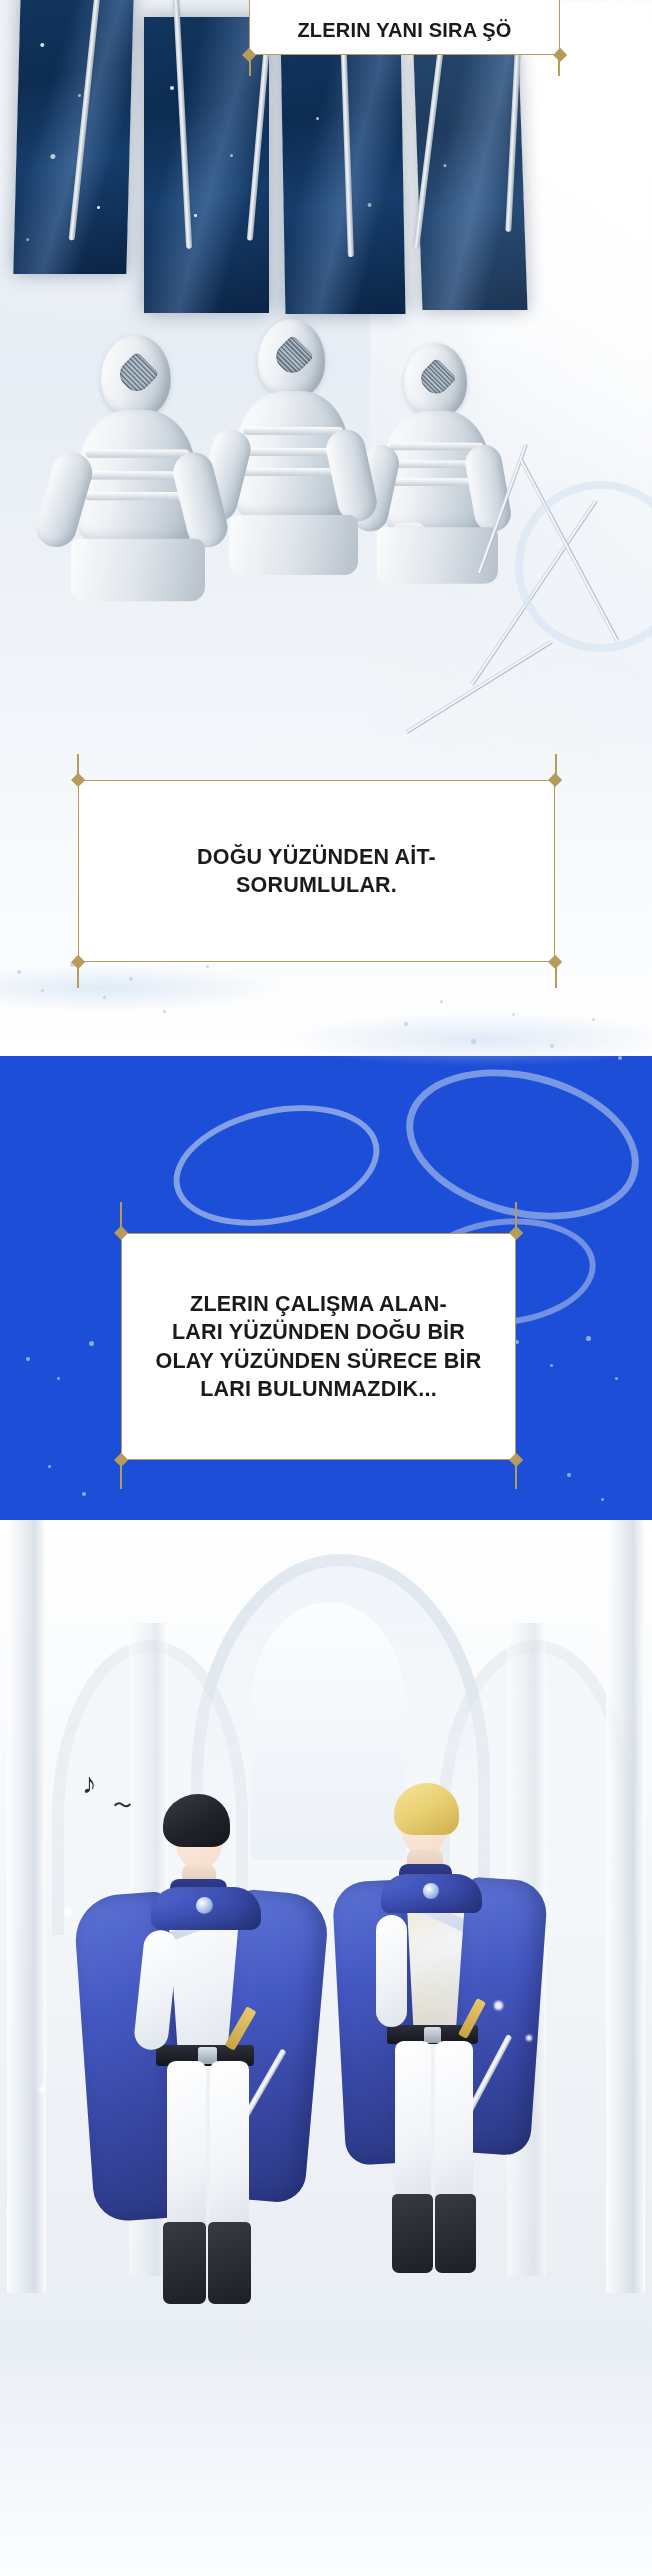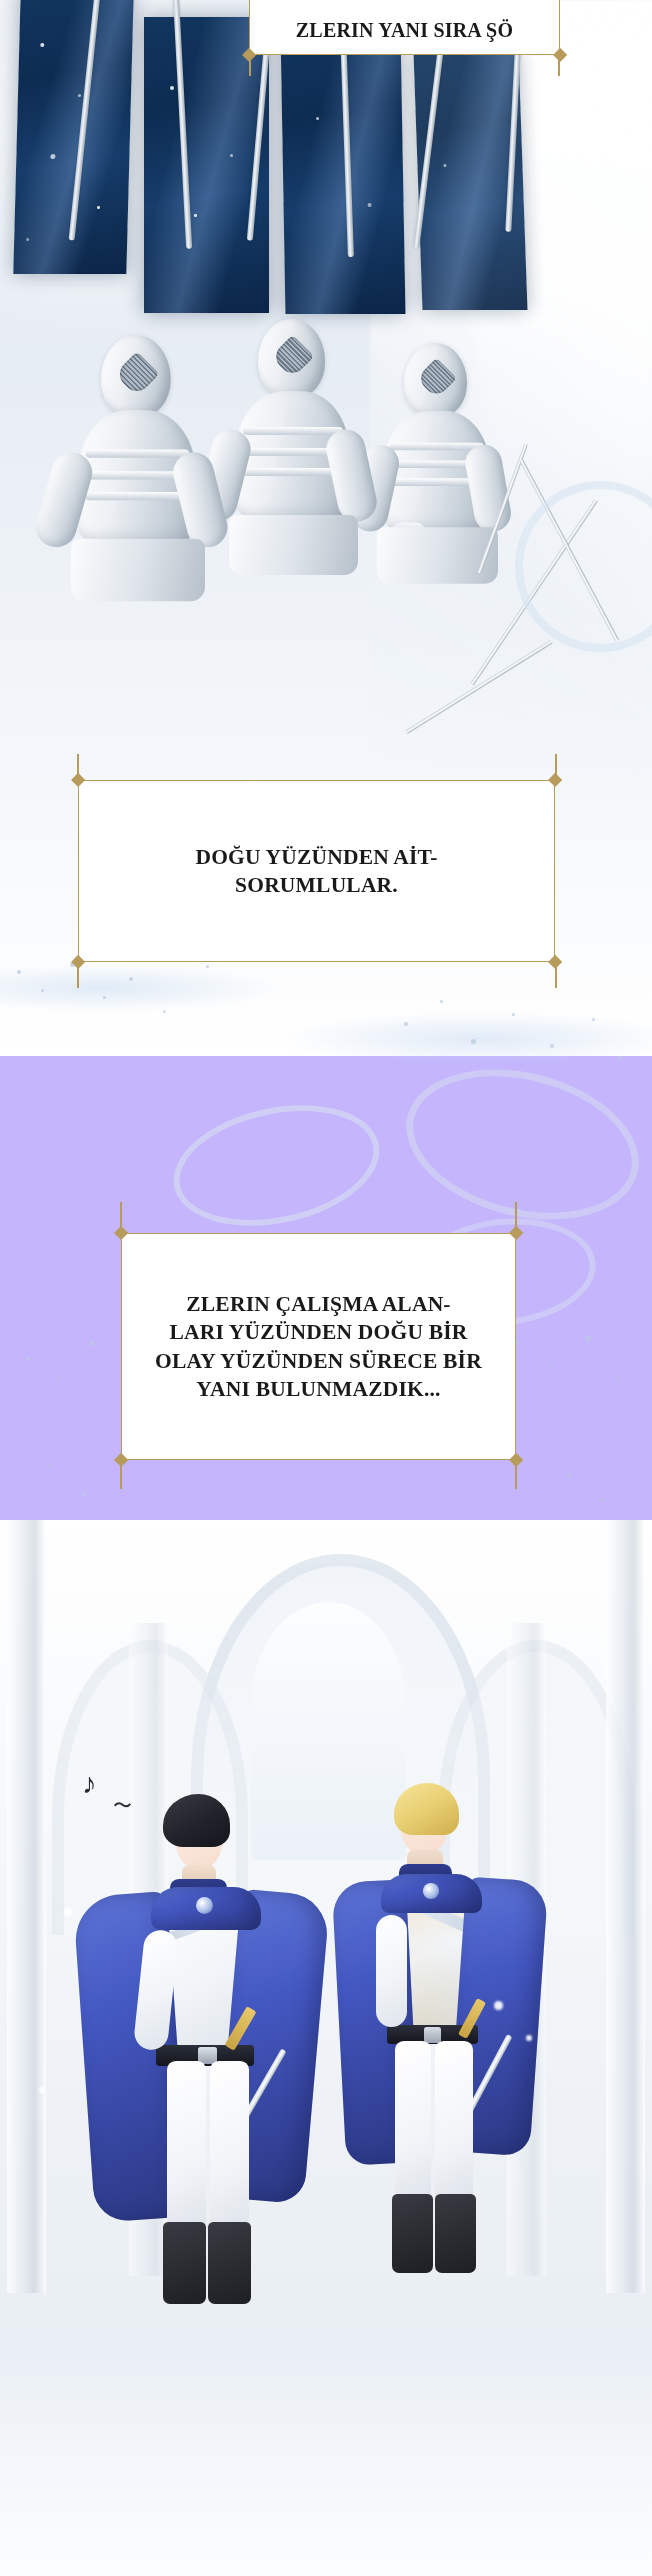--- a/index.html
+++ b/index.html
@@ -5,22 +5,21 @@
   html,body{margin:0;padding:0;background:#ffffff;}
   body{
     font-family:"Liberation Sans", sans-serif;
     width:653px;
   }
   .page{
     position:relative;
     width:653px;
     height:2576px;
     overflow:hidden;
-    background:#c4b5fd;
-    font-family:Liberation Serif, serif;
+    background:#1d4ed8;
   }
 
   
   .panel1{
     position:absolute; left:0; top:0; width:653px; height:1056px;
     background:
       radial-gradient(ellipse 361px 258px at 103px 155px, rgba(255,255,255,.55), rgba(255,255,255,0) 70%),
       linear-gradient(180deg,#eef2f7 0%,#e7edf4 35%,#f3f6fa 70%,#ffffff 100%);
       overflow:hidden;
   }
@@ -385,21 +384,21 @@
   <div class="cap-line" style="position:absolute;left:120px;top:1202px;width:1.7px;height:31px;"></div>
   <div class="cap-line" style="position:absolute;left:515px;top:1202px;width:1.7px;height:31px;"></div>
   <div class="caption" style="left:121px;top:1233px;width:395px;height:227px;font-size:21.5px;display:flex;flex-direction:column;justify-content:center;">
     <div class="diamond d-tl"></div>
     <div class="diamond d-tr"></div>
     <div class="diamond d-bl"></div>
     <div class="diamond d-br"></div>
     <div>ZLERIN ÇALIŞMA ALAN-</div>
     <div>LARI YÜZÜNDEN DOĞU BİR</div>
     <div>OLAY YÜZÜNDEN SÜRECE BİR</div>
-    <div>YANI BULUNMAZDIK...</div>
+    <div>LARI BULUNMAZDIK...</div>
   </div>
   <div class="cap-line" style="position:absolute;left:120px;top:1460px;width:1.7px;height:29px;"></div>
   <div class="cap-line" style="position:absolute;left:515px;top:1460px;width:1.7px;height:29px;"></div>
 
   <div class="panel2">
 
     <div class="arch" style="left:191px;top:34px;width:275px;height:361px;"></div>
     <div class="arch" style="left:52px;top:120px;width:172px;height:283px;opacity:.6;"></div>
     <div class="arch" style="left:438px;top:120px;width:172px;height:283px;opacity:.6;"></div>
     <div class="window-soft" style="left:251px;top:82px;width:155px;height:258px;opacity:.85;"></div>

